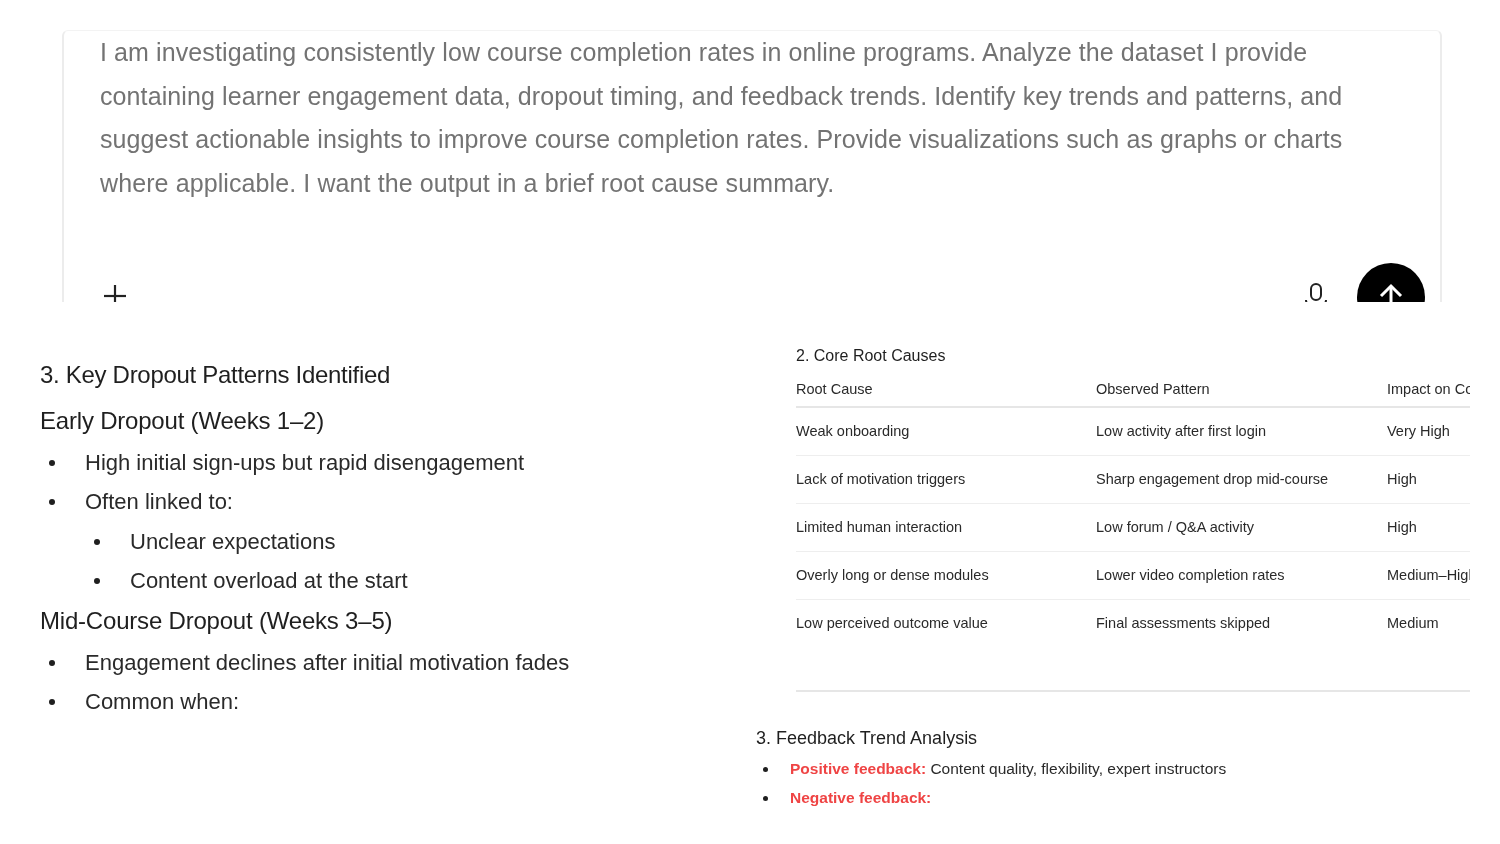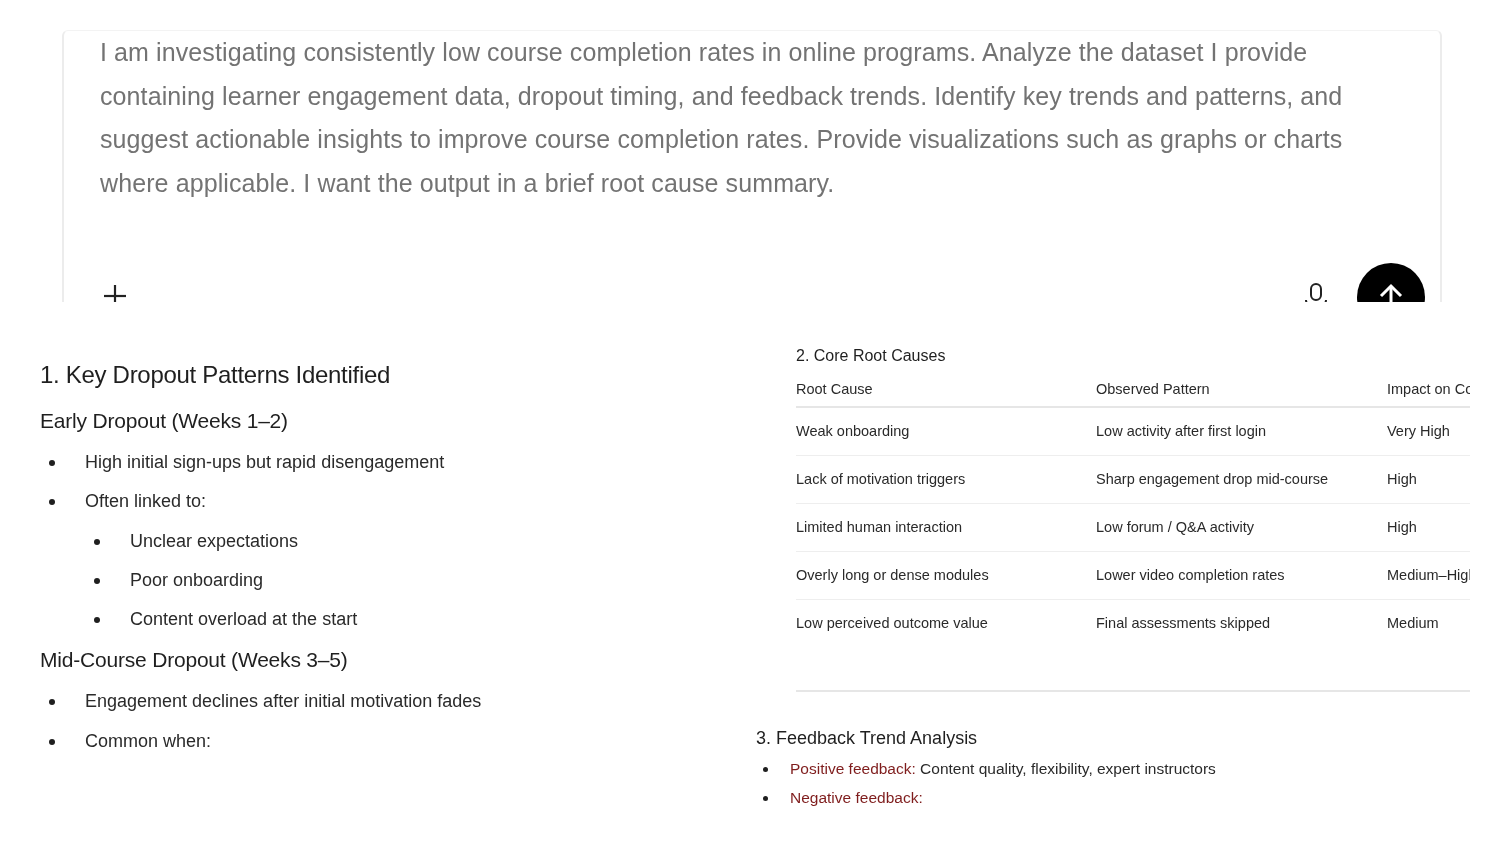--- a/index.html
+++ b/index.html
@@ -41,26 +41,26 @@
     }
     .h1 {
       font-size: 27px; line-height: 38px; color: #1f1f1f; font-weight: 400;
       letter-spacing: -0.2px;
     }
     .h2 {
       margin-top: 22px; font-size: 24px; line-height: 34px; color: #1f1f1f;
       letter-spacing: -0.3px;
     }
     .h3 {
-      margin-top: 14px; font-size: 21px; line-height: 30px; color: #1f1f1f;
+      margin-top: 14px; font-size: 24px; line-height: 30px; color: #1f1f1f;
       letter-spacing: -0.2px;
     }
     ul.bul { list-style: none; margin-top: 7px; }
     ul.bul li {
-      position: relative; padding-left: 45px; font-size: 18px; line-height: 39.3px;
+      position: relative; padding-left: 45px; font-size: 22px; line-height: 39.3px;
       color: #2a2a2a;
     }
     ul.bul li::before {
       content: ""; position: absolute; left: 9px; top: 17px;
       width: 6px; height: 6px; border-radius: 50%; background: #1f1f1f;
     }
     ul.bul.sub li { padding-left: 90px; }
     ul.bul.sub li::before { left: 54px; }
     ul.bul.sub { margin-top: 0; }
     .h3.mid { margin-top: 6px; }
@@ -90,21 +90,21 @@
     .sec3 { position: absolute; left: 756px; top: 725px; width: 674px; }
     .sec3-title { font-size: 18px; line-height: 26px; color: #1f1f1f; }
     ul.fb { list-style: none; margin-top: 3px; }
     ul.fb li {
       position: relative; padding-left: 34px; font-size: 15.5px; line-height: 29px; color: #2a2a2a;
     }
     ul.fb li::before {
       content: ""; position: absolute; left: 7px; top: 13px; width: 5px; height: 5px;
       border-radius: 50%; background: #1f1f1f;
     }
-    ul.fb b { font-weight: 400; color: #7f1d1d; }
+    ul.fb b { font-weight: 700; color: #ef4444; }
   </style>
 </head>
 <body>
 
 <div class="composer">
   <div class="prompt-text">I am investigating consistently low course completion rates in online programs. Analyze the dataset I provide containing learner engagement data, dropout timing, and feedback trends. Identify key trends and patterns, and suggest actionable insights to improve course completion rates. Provide visualizations such as graphs or charts where applicable. I want the output in a brief root cause summary.</div>
   <div class="plus-btn">
     <svg viewBox="0 0 30 30">
       <line x1="15" y1="4" x2="15" y2="26" stroke="#222" stroke-width="2.2"></line>
       <line x1="4" y1="15" x2="26" y2="15" stroke="#222" stroke-width="2.2"></line>
@@ -118,29 +118,28 @@
   </div>
   <div class="send-btn">
     <svg viewBox="0 0 28 30">
       <line x1="14" y1="6" x2="14" y2="30" stroke="#fff" stroke-width="3"></line>
       <polyline points="4,15 14,5 24,15" fill="none" stroke="#fff" stroke-width="3"></polyline>
     </svg>
   </div>
 </div>
 
 <div class="left-col">
-  <div class="h2">1. Key Dropout Patterns Identified</div>
+  <div class="h2">3. Key Dropout Patterns Identified</div>
   <div class="h3">Early Dropout (Weeks 1–2)</div>
   <ul class="bul">
     <li>High initial sign-ups but rapid disengagement</li>
     <li>Often linked to:</li>
   </ul>
   <ul class="bul sub">
     <li>Unclear expectations</li>
-    <li>Poor onboarding</li>
     <li>Content overload at the start</li>
   </ul>
   <div class="h3 mid">Mid-Course Dropout (Weeks 3–5)</div>
   <ul class="bul">
     <li>Engagement declines after initial motivation fades</li>
     <li>Common when:</li>
   </ul>
 </div>
 
 <div class="right-col">

